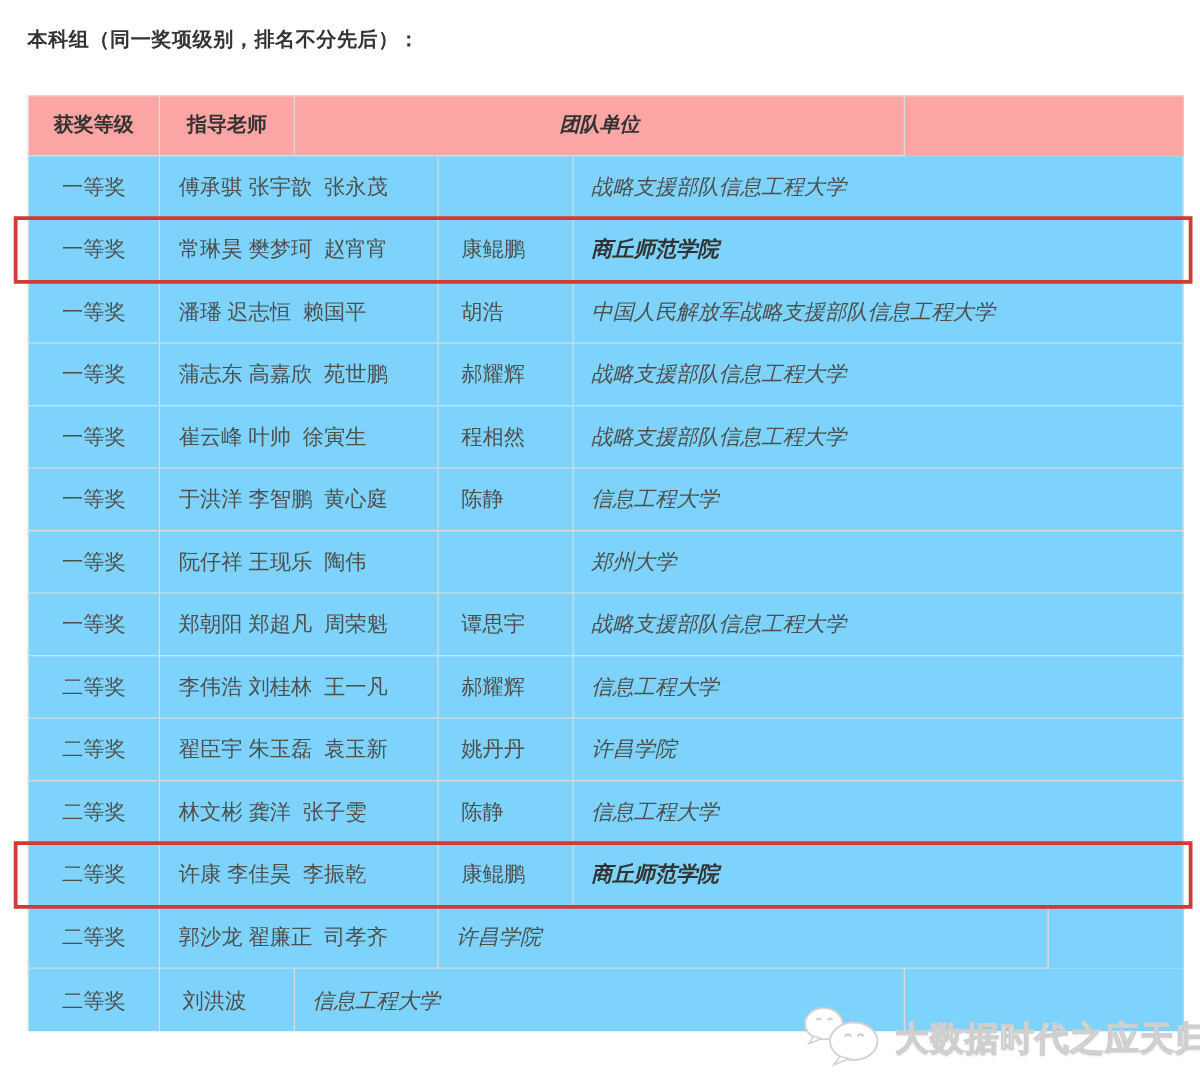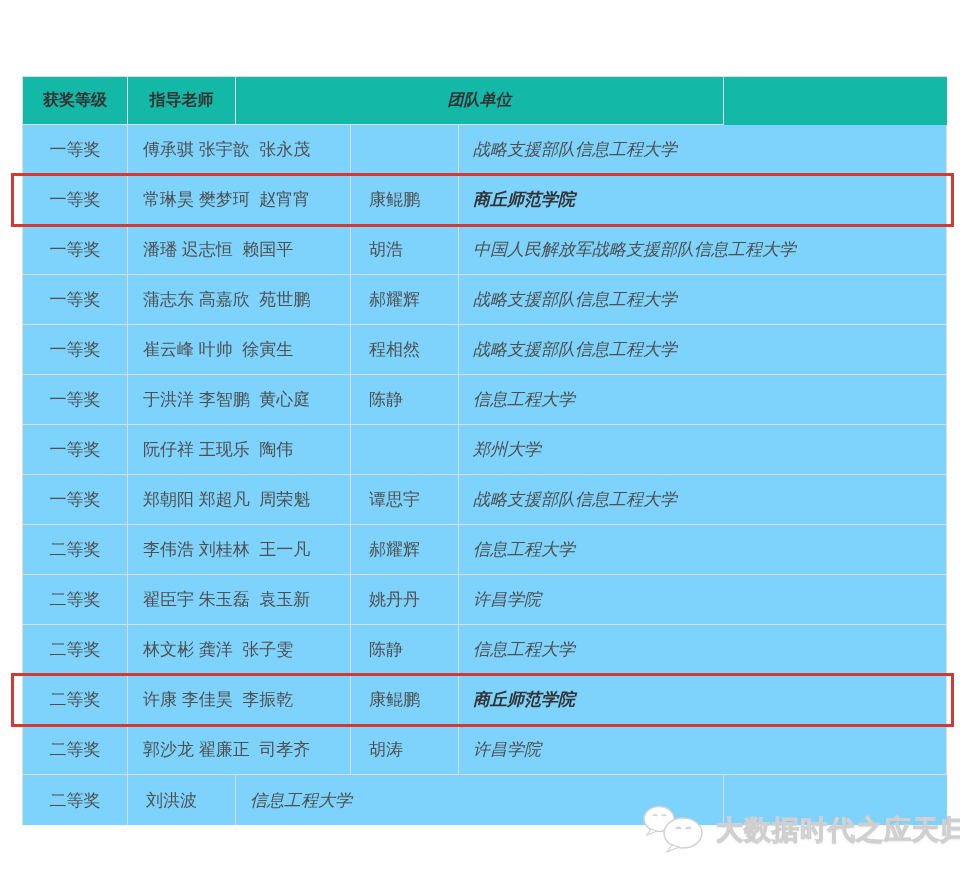--- a/index.html
+++ b/index.html
@@ -33,21 +33,21 @@
     border-left: 1px solid #dcdcdc;
   }
   .t-row {
     display: flex;
     height: 50px;
     position: relative;
     background: #7dd3fc;
   }
   .t-row.header {
     height: 48px;
-    background: #14b8a6;
+    background: #fca5a5;
   }
   .cell {
     box-sizing: border-box;
     border-right: 1px solid #dcdcdc;
     border-bottom: 1px solid #dcdcdc;
     display: flex;
     align-items: center;
     font-size: 17px;
     color: #4f4f4f;
     white-space: pre;
@@ -96,20 +96,21 @@
     text-shadow: 0 1px 2px rgba(170,170,170,0.45);
     letter-spacing: 1px;
     white-space: nowrap;
   }
 </style>
 </head>
 <body>
 
 <div class="doc">
 
+  <div class="page-title">本科组（同一奖项级别，排名不分先后）：</div>
 
   <div class="awards-table">
     <div class="t-row header">
       <div class="cell c-award">获奖等级</div>
       <div class="cell c-teacher">指导老师</div>
       <div class="cell c-unit">团队单位</div>
     </div>
 
   <div class="t-row">
       <div class="cell c-award">一等奖</div>
@@ -181,21 +182,20 @@
       <div class="t-row highlighted">
       <div class="cell c-award">二等奖</div>
       <div class="cell c-members">许康 李佳昊  李振乾</div>
       <div class="cell c-teacher">康鲲鹏</div>
       <div class="cell c-unit">商丘师范学院</div>
     <div class="red-box"></div>
       </div>
       <div class="t-row">
       <div class="cell c-award">二等奖</div>
       <div class="cell c-members">郭沙龙 翟廉正  司孝齐</div>
-      <div class="cell c-teacher">胡涛</div>
       <div class="cell c-unit">许昌学院</div>
     </div>
       <div class="t-row">
       <div class="cell c-award">二等奖</div>
       <div class="cell c-teacher">刘洪波</div>
       <div class="cell c-unit">信息工程大学</div>
     </div>
     </div>
 
   <div class="watermark">

